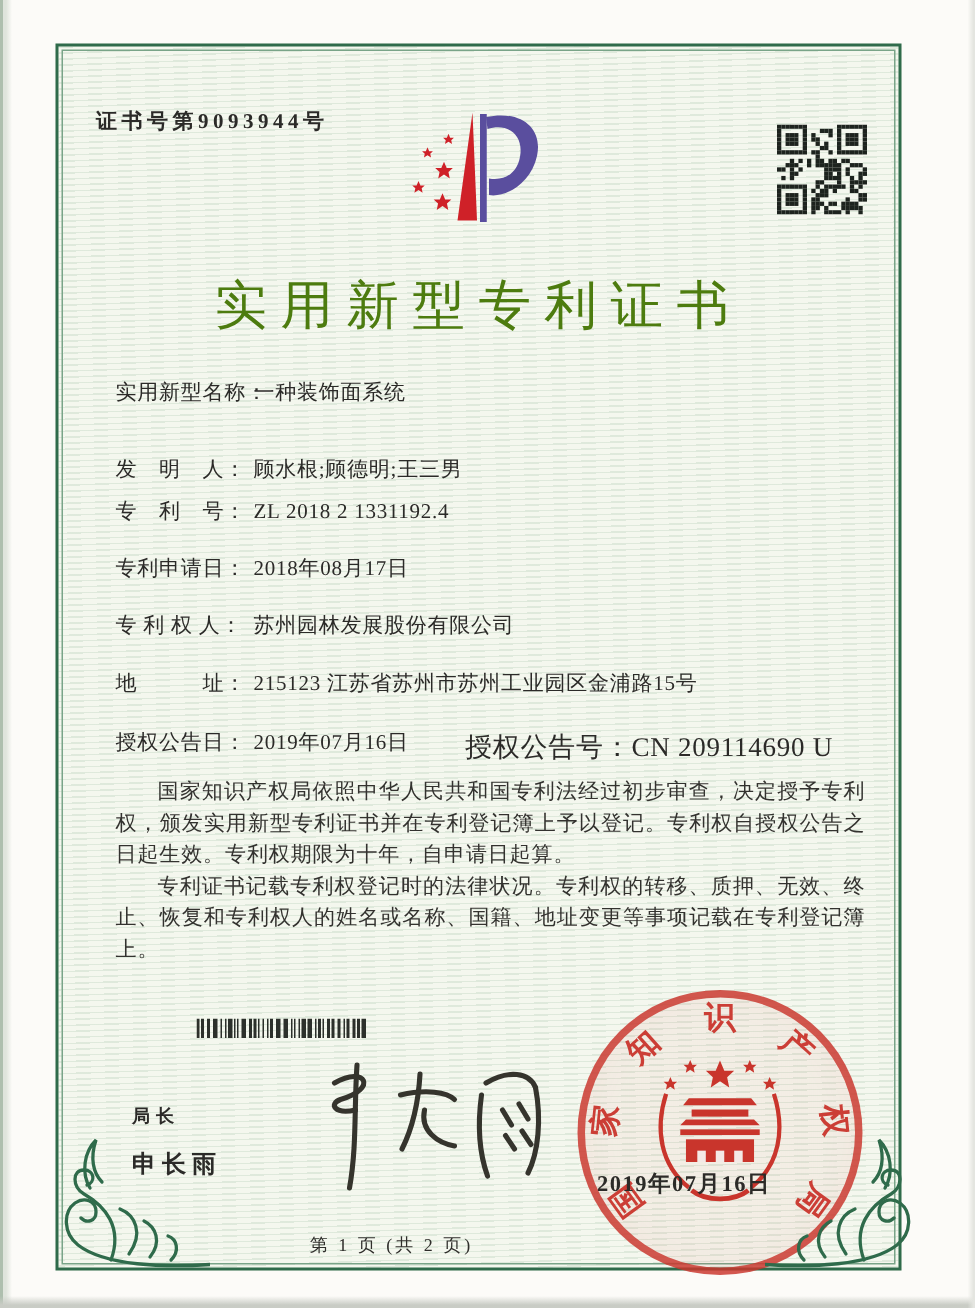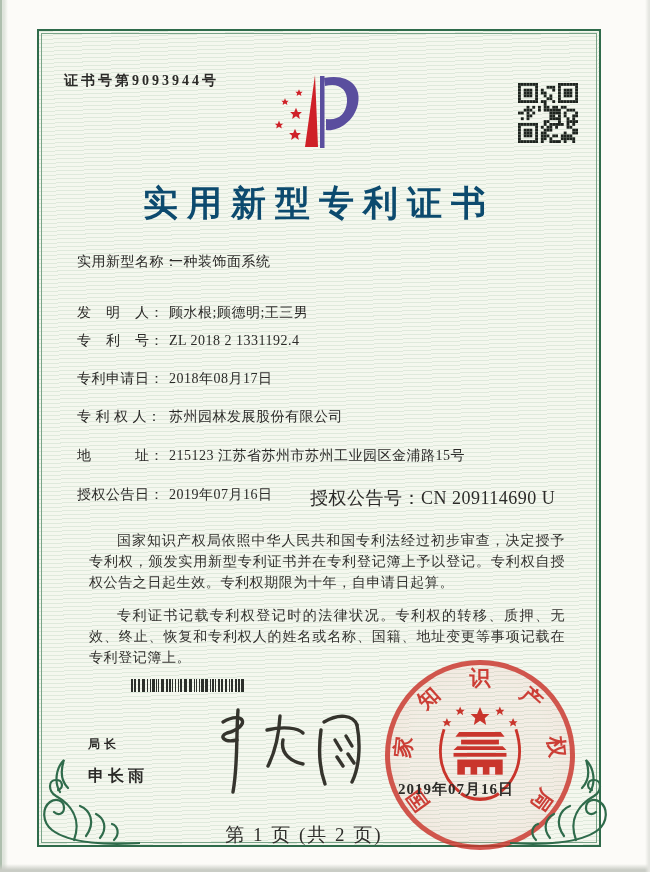--- a/index.html
+++ b/index.html
@@ -13,46 +13,46 @@
      background:linear-gradient(0deg,#c9ccc5 0 2px,rgba(201,204,197,0) 100%);}
   .edge-right{right:0;top:0;width:5px;height:100%;
      background:linear-gradient(270deg,#e4e5e0 0 1px,rgba(228,229,224,0) 100%);}
   
   .frame{left:37px;top:29px;width:564px;height:818px;box-sizing:border-box;
      border:2px solid #2f6b4b;
      background-color:#f4f7ee;
      background-image:repeating-linear-gradient(178deg,rgba(110,160,122,0.16) 0 1px,rgba(255,255,255,0) 1px 4px);}
   .frame-inner{position:absolute;inset:2px;border:1px solid #79a488;}
   .cert-no{left:64px;top:72px;font-size:14px;letter-spacing:3px;font-weight:600;text-align:center;}
-  .title{left:37px;width:564px;top:180px;text-align:center;font-size:35px;font-weight:700;
-         letter-spacing:9px;color:#0c4a6e;}
+  .title{left:37px;width:564px;top:180px;text-align:center;font-size:35px;font-weight:400;
+         letter-spacing:9px;color:#4d7c0f;}
   .row{left:77px;height:20px;font-size:14px;letter-spacing:.5px;white-space:nowrap;}
   .lab{display:inline-block;width:92px;}
   .val{font-size:14px;}
   .grant2{left:310px;top:486px;font-size:18px;letter-spacing:.5px;}
   .paras{left:77px;top:518px;width:500px;font-size:14px;line-height:21px;
          text-align:justify;letter-spacing:.6px;color:#33322f;}
-  .paras p{margin:12px;text-indent:2em;}
+  .paras p{margin:0;text-indent:2em;}
   .qr{left:518px;top:83px;}
   .logo{left:268px;top:73px;}
   .barcode{left:131px;top:679px;}
   
   .seal{left:385px;top:660px;width:190px;height:190px;border-radius:50%;
         border:5px solid rgba(201,53,44,.82);box-sizing:border-box;
         background:radial-gradient(circle,rgba(230,90,80,.06) 55%,rgba(230,90,80,.12) 100%);}
   .seal-char{position:absolute;left:50%;top:50%;font-size:21px;font-weight:700;
         color:rgba(201,53,44,.95);font-family:"Liberation Serif",serif;}
   .emblem{position:absolute;left:50%;top:50%;transform:translate(-50%,-52%);}
   .seal-date{left:398px;top:780px;font-size:15px;font-weight:700;letter-spacing:1px;color:#2c2b28;z-index:5;}
   .signer-title{left:88px;top:736px;font-size:12px;letter-spacing:4px;font-weight:600;}
   .signer-name{left:88px;top:766px;font-size:16px;letter-spacing:4px;font-weight:600;}
   .signature{left:210px;top:700px;}
   .flourish-l{left:40px;top:752px;}
   .flourish-r{left:510px;top:752px;transform:scaleX(-1);}
-  .footer{left:37px;width:448px;top:822px;text-align:center;font-size:19px;letter-spacing:2px;color:#2f2e2b;padding-left:43px;}
+  .footer{left:37px;width:448px;top:822px;text-align:center;font-size:12px;letter-spacing:2px;color:#2f2e2b;}
 </style>
 </head>
 <body>
 
 <div class="page">
 
   <div class="abs frame">
     <div class="frame-inner"></div>
   </div>
 

